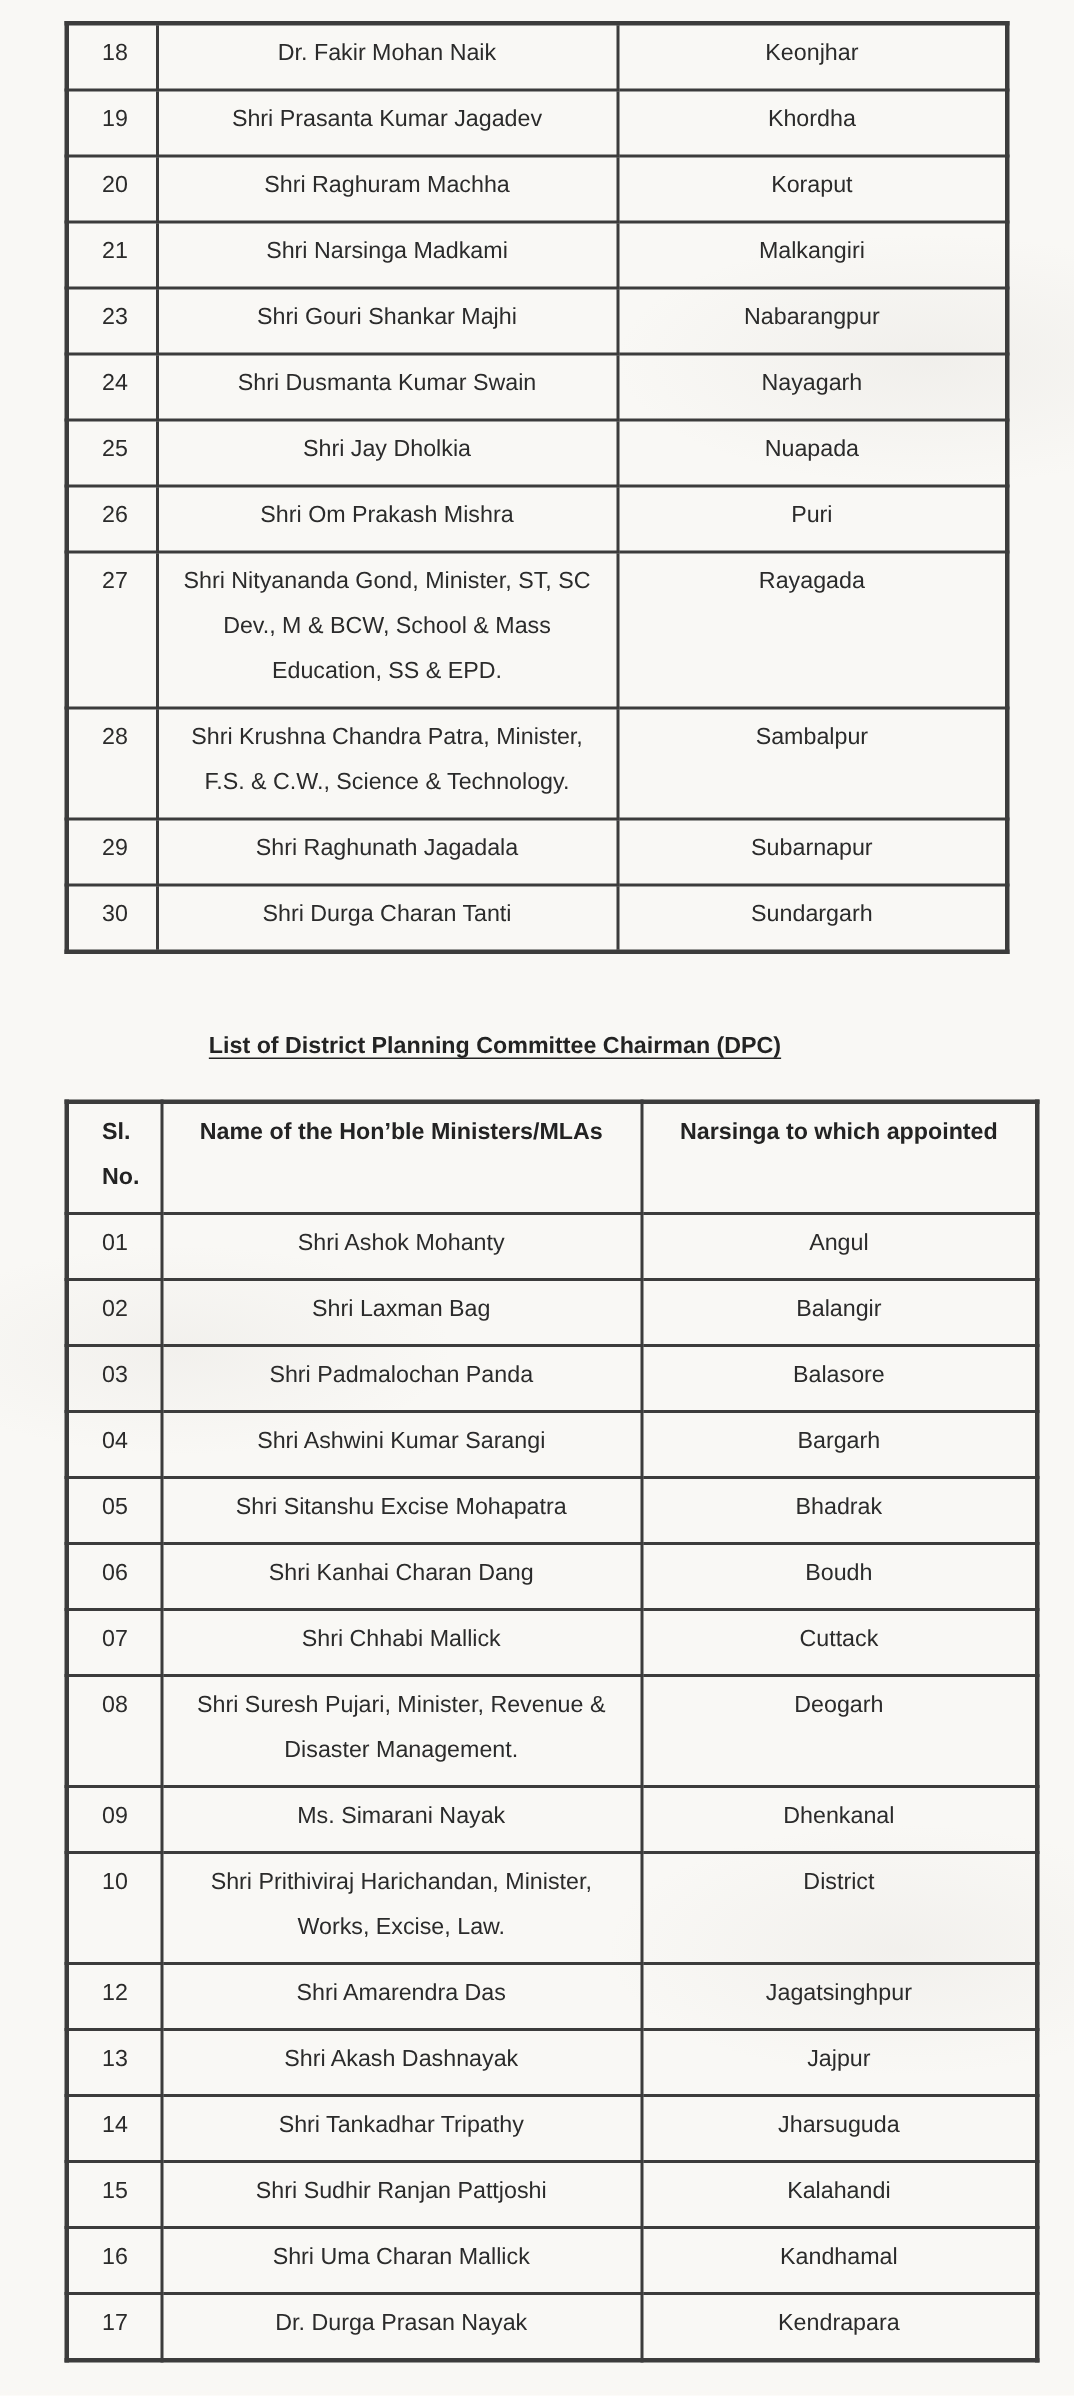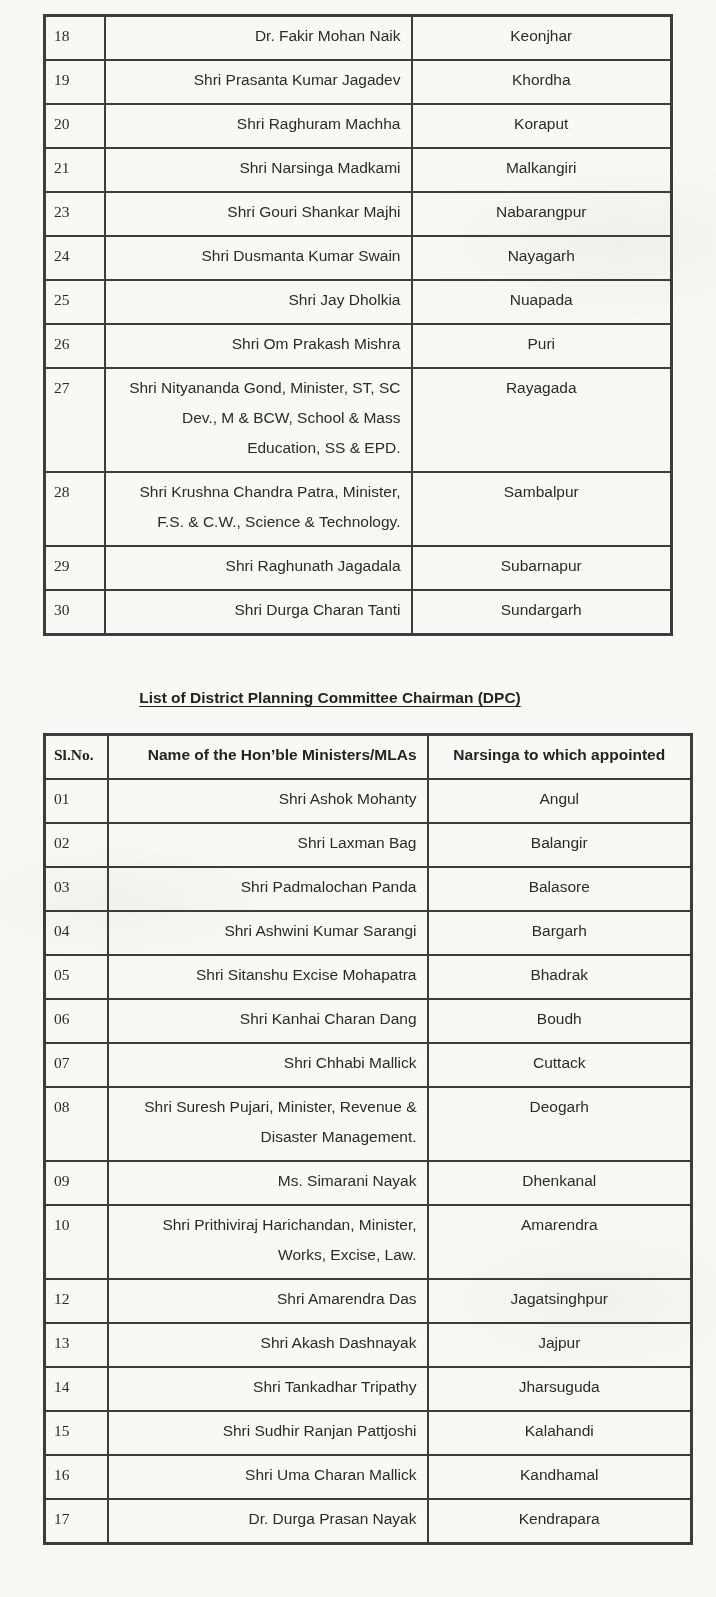--- a/index.html
+++ b/index.html
@@ -23,22 +23,22 @@
   table, th, td{ border:2px solid #3c3c3c; }
   table{ border-width:3px; }
   td, th{
     vertical-align:top;
     font-size:15.5px;
     line-height:30px;
     padding:4px 10px 8px 10px;
     overflow:hidden;
     word-wrap:break-word;
   }
-  td.c0, th.h0{ padding-left:8px; text-align:left;font-family:Liberation Serif, serif; }
-  td.c1, th.h1{ text-align:right; }
+  td.c0, th.h0{ padding-left:22px; text-align:left; }
+  td.c1, th.h1{ text-align:center; }
   td.c2, th.h2{ text-align:center; }
   th{ font-weight:bold; color:#232323;border-radius:13px; }
   th.h0{ text-align:left; }
   #table-ministers{
     position:absolute; left:43px; top:14px; width:627px;
   }
   #table-ministers col.sl{width:60px;}
   #table-ministers col.name{width:307px;}
   #table-ministers col.district{width:260px;}
   #table-dpc{
@@ -187,21 +187,21 @@
           <td class="c2">Deogarh</td>
         </tr>
         <tr>
           <td class="c0">09</td>
           <td class="c1">Ms. Simarani Nayak</td>
           <td class="c2">Dhenkanal</td>
         </tr>
         <tr>
           <td class="c0">10</td>
           <td class="c1">Shri Prithiviraj Harichandan, Minister, Works, Excise, Law.</td>
-          <td class="c2">Amarendra</td>
+          <td class="c2">District</td>
         </tr>
         <tr>
           <td class="c0">12</td>
           <td class="c1">Shri Amarendra Das</td>
           <td class="c2">Jagatsinghpur</td>
         </tr>
         <tr>
           <td class="c0">13</td>
           <td class="c1">Shri Akash Dashnayak</td>
           <td class="c2">Jajpur</td>

